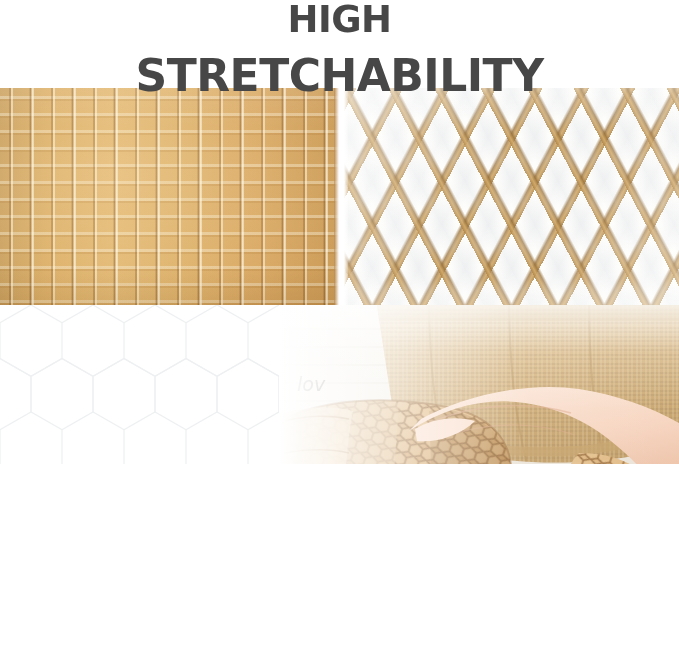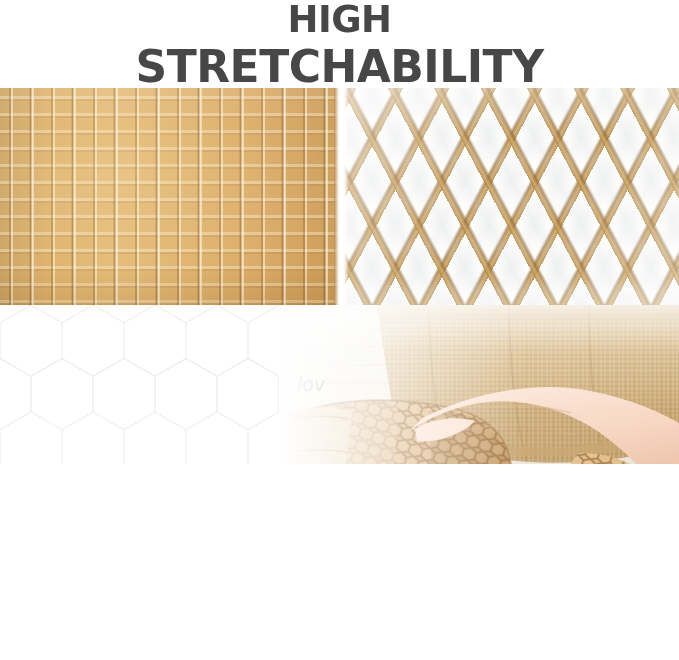--- a/index.html
+++ b/index.html
@@ -35,21 +35,21 @@
   .headline-line {
     display: block;
     font-family: "DejaVu Sans", sans-serif;
     font-weight: bold;
     color: #474747;
     letter-spacing: -0.5px;
     line-height: 0.99;
     white-space: nowrap;
   }
   .headline-line-1 { font-size: 37px; }
-  .headline-line-2 { font-size: 44px; margin-top: 6px; }
+  .headline-line-2 { font-size: 44px; margin-top: 15px; }
 
   
   .photo-band {
     position: absolute;
     left: 0;
     top: 88px;
     width: 679px;
     height: 217px;
     background: #ffffff;
     z-index: 2;

